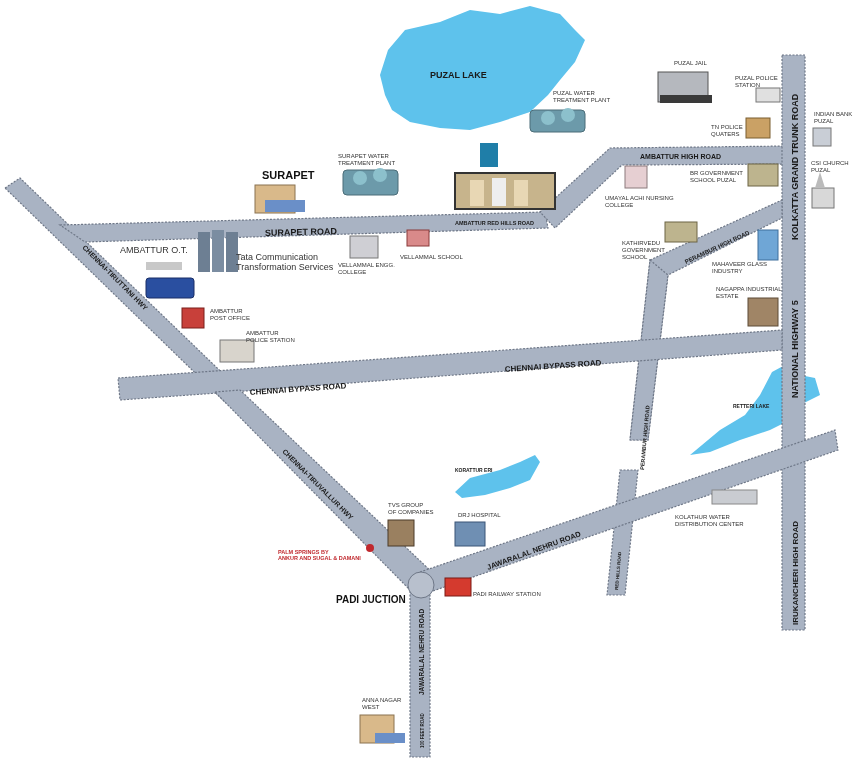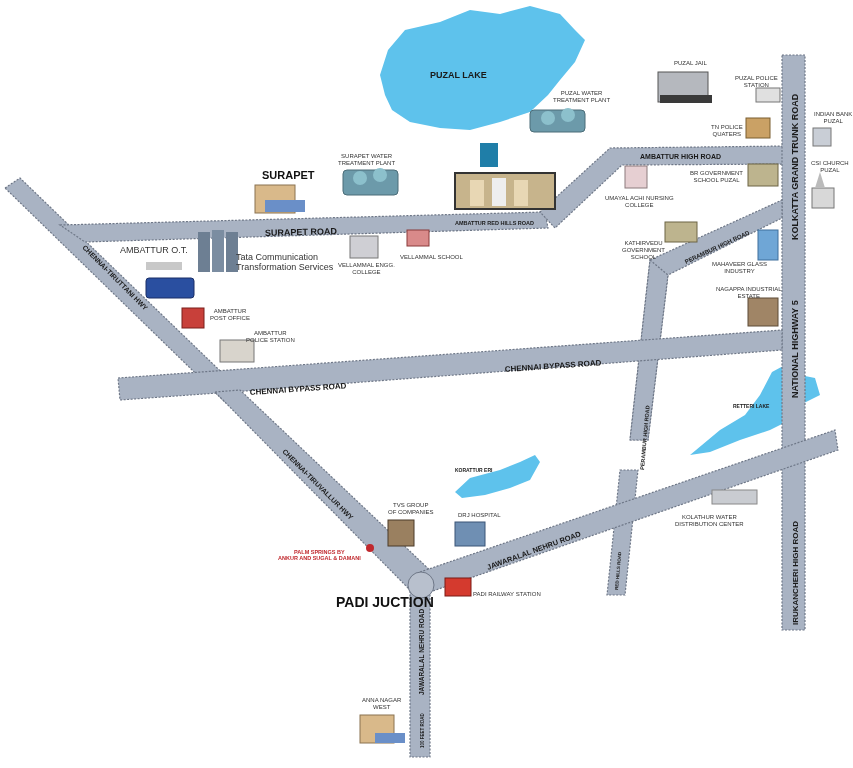--- a/index.html
+++ b/index.html
@@ -2,21 +2,21 @@
 <html><head>
 <meta charset="utf-8">
 <style>
   html, body { margin:0; padding:0; background:#ffffff; }
   body { width:853px; height:768px; overflow:hidden; font-family:"Liberation Sans", sans-serif; }
   #map { position:relative; width:853px; height:768px; }
   svg { position:absolute; left:0; top:0; }
   .road { fill:#a9b3c3; stroke:#6e7787; stroke-width:1.2; stroke-dasharray:2 1.5; }
   .lake { fill:#5ec2ec; }
   .rlabel { font-family:"Liberation Sans", sans-serif; font-weight:bold; fill:#1a1a1a; }
-  .plabel { position:absolute; font-family:"Liberation Sans", sans-serif; font-size:6px; color:#333; text-align:center; line-height:1.15; text-transform:uppercase; }
+  .plabel { position:absolute; font-family:"Liberation Sans", sans-serif; font-size:6px; color:#333; line-height:1.15; text-transform:uppercase; }
   .big { font-size:11px; font-weight:bold; color:#111; }
   .mid { font-size:9px; color:#333; text-transform:none; text-align:left; }
   .red { color:#c0282d; font-weight:bold; }
 </style>
 </head>
 <body>
 
 <div id="map">
 <svg width="853" height="768" viewBox="0 0 853 768">
 
@@ -230,21 +230,21 @@
     </div>
 <div class="plabel" style="left:388px;top:502px;">
       <div>TVS GROUP</div>
       <div>OF COMPANIES</div>
     </div>
 <div class="plabel" style="left:458px;top:512px;">DRJ HOSPITAL</div>
 <div class="plabel red" style="left:278px;top:549px;font-size:5.5px;">
       <div>PALM SPRINGS BY</div>
       <div>ANKUR AND SUGAL &amp; DAMANI</div>
     </div>
-<div class="plabel big" style="left:336px;top:594px;font-size:14px;">PADI JUCTION</div>
+<div class="plabel big" style="left:336px;top:594px;font-size:10px;">PADI JUCTION</div>
 <div class="plabel" style="left:473px;top:591px;">PADI RAILWAY STATION</div>
 <div class="plabel" style="left:675px;top:514px;">
       <div>KOLATHUR WATER</div>
       <div>DISTRIBUTION CENTER</div>
     </div>
 <div class="plabel" style="left:362px;top:697px;">
       <div>ANNA NAGAR</div>
       <div>WEST</div>
     </div>
 </div>

